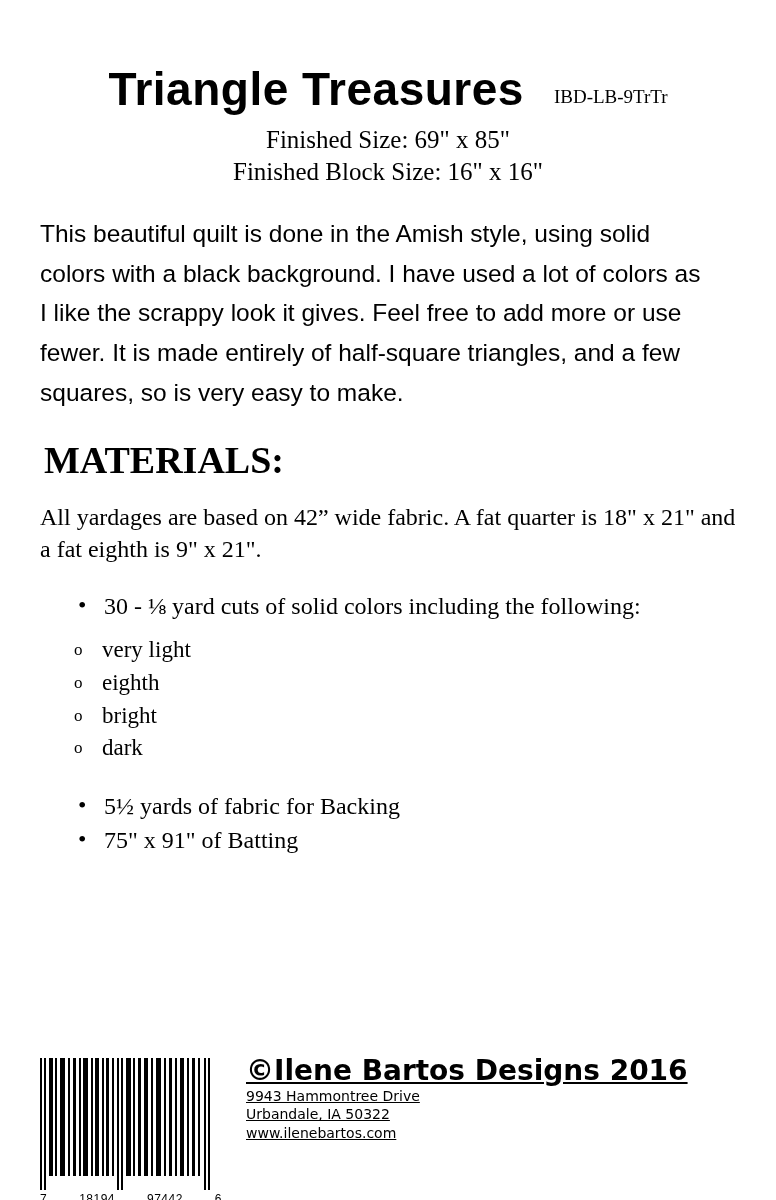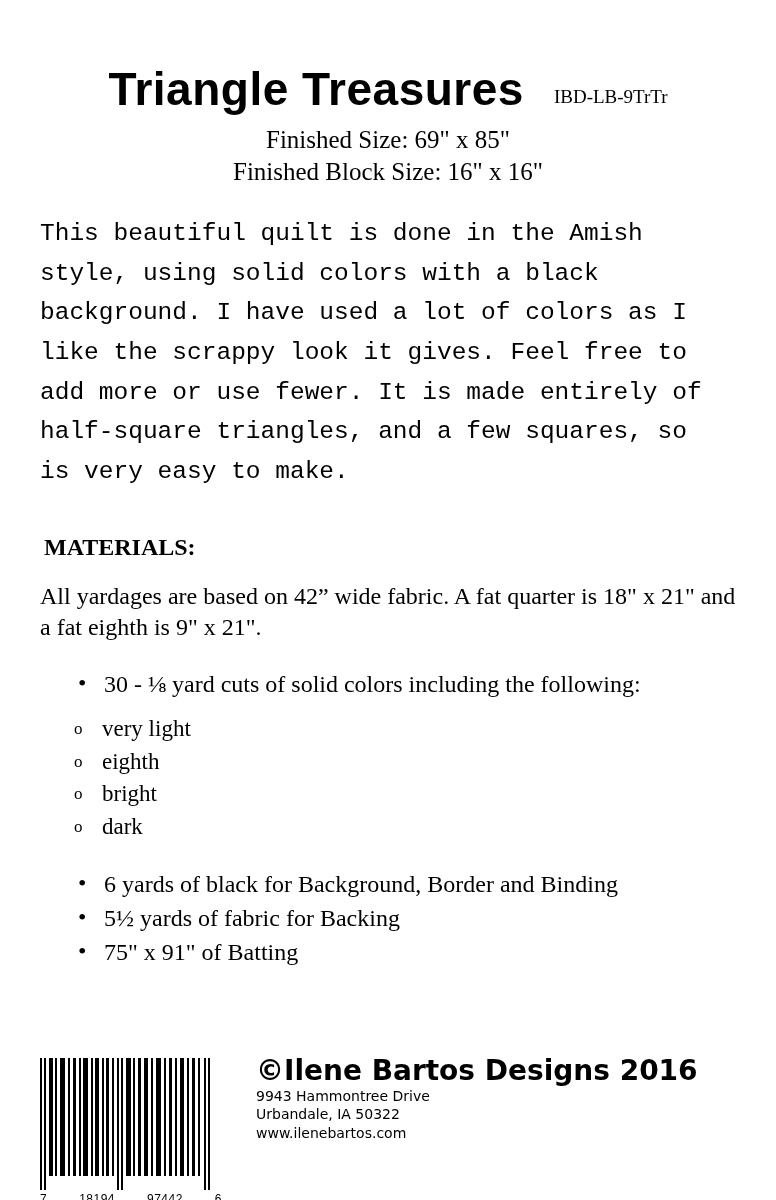--- a/index.html
+++ b/index.html
@@ -47,34 +47,34 @@
 
   .finished {
     text-align: center;
     font-size: 25px;
     line-height: 1.28;
     margin-top: 8px;
   }
 
   
   .intro {
-    font-family: Liberation Mono, monospace;
+    font-family: Liberation Sans, sans-serif;
     font-size: 24.5px;
     line-height: 1.62;
     margin-top: 26px;
     margin-left: 2px;
     margin-right: 24px;
   }
 
   
   .materials-heading {
     font-family: "Liberation Serif", serif;
     font-weight: 700;
-    font-size: 24px;
-    margin-top: 42px;
+    font-size: 38px;
+    margin-top: 26px;
     margin-left: 6px;
   }
   .materials-note {
     font-size: 24px;
     line-height: 1.3;
     margin-top: 20px;
     margin-left: 2px;
   }
 
   
@@ -145,22 +145,23 @@
     justify-content: space-between;
     font-family: "Liberation Sans", sans-serif;
     font-size: 12px;
     letter-spacing: 0.5px;
     margin-top: 2px;
     padding: 0 2px;
   }
   .barcode-digits span { white-space: pre; }
 
   .addr {
-    margin-left: 32px;
+    margin-left: 22px;
     padding-top: 4px;
+    text-decoration: underline;
   }
   .company {
     font-family: "DejaVu Sans", sans-serif;
     font-weight: 700;
     font-size: 28px;
     line-height: 1.1;
     white-space: nowrap;
   }
   .addr-line {
     font-family: "DejaVu Sans", sans-serif;
@@ -194,21 +195,20 @@
   </ul>
 
   <ul class="sub">
     <li>very light</li>
     <li>eighth</li>
     <li>bright</li>
     <li>dark</li>
   </ul>
 
   <ul class="bullets tight gap-group">
-    <li>6 yards of black for Background, Border and Binding</li>
     <li>5½ yards of fabric for Backing</li>
     <li>75" x 91" of Batting</li>
   </ul>
 
   <div class="footer">
 
     <div class="barcode-wrap">
       <svg class="barcode" viewBox="0 0 182 132" preserveAspectRatio="none">
         <rect x="0" y="0" width="182" height="132" fill="#ffffff"></rect>
         <g fill="#000000">

